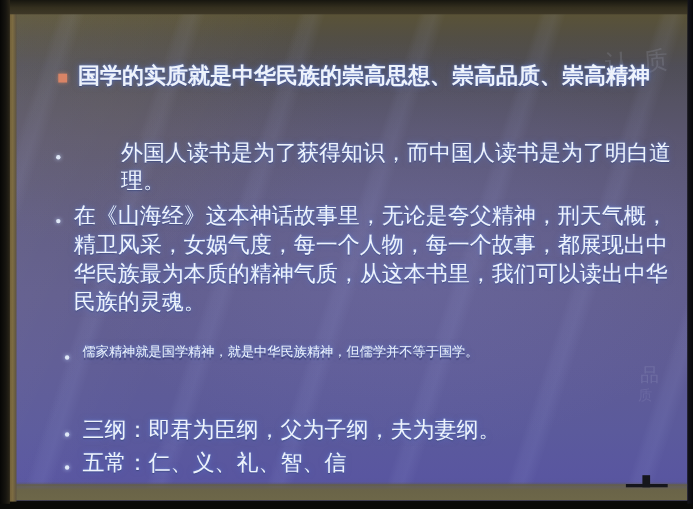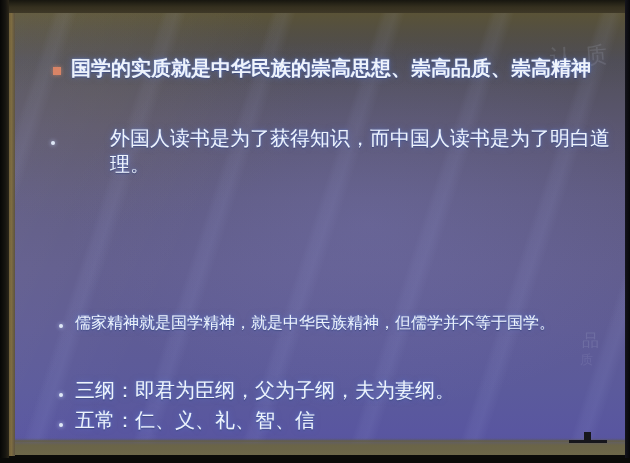--- a/index.html
+++ b/index.html
@@ -231,21 +231,21 @@
     margin-left: 2px;
   }
   .btext {
     flex: 1 1 auto;
   }
 
   
   .b1 { left: 40px;  top: 44px;  width: 562px; font-size: 20px; }
   .b2 { left: 36px;  top: 114px; width: 566px; font-size: 20px; gap: 43px; }
   .b3 { left: 36px;  top: 172px; width: 572px; font-size: 20px; }
-  .b4 { left: 44px;  top: 302px; width: 560px; font-size: 16px; }
+  .b4 { left: 44px;  top: 302px; width: 560px; font-size: 12px; }
   .b5 { left: 44px;  top: 366px; width: 560px; font-size: 20px; justify-content: space-between; }
   .b6 { left: 44px;  top: 396px; width: 560px; font-size: 20px; }
 
   .b1 .btext { font-weight: 600; }
 </style>
 </head>
 <body>
 
 <div class="photo">
 
@@ -263,20 +263,24 @@
       <div class="bullet-row b1">
         <span class="marker"><i class="marker-square"></i></span>
         <span class="btext">国学的实质就是中华民族的崇高思想、崇高品质、崇高精神</span>
       </div>
 
       <div class="bullet-row b2">
         <span class="marker"><i class="marker-dot"></i></span>
         <span class="btext">外国人读书是为了获得知识，而中国人读书是为了明白道理。</span>
       </div>
 
+      <div class="bullet-row b3">
+        <span class="marker"><i class="marker-dot"></i></span>
+        <span class="btext">在《山海经》这本神话故事里，无论是夸父精神，刑天气概，精卫风采，女娲气度，每一个人物，每一个故事，都展现出中华民族最为本质的精神气质，从这本书里，我们可以读出中华民族的灵魂。</span>
+      </div>
 
       <div class="bullet-row b4">
         <span class="marker"><i class="marker-dot"></i></span>
         <span class="btext">儒家精神就是国学精神，就是中华民族精神，但儒学并不等于国学。</span>
       </div>
 
       <div class="bullet-row b5">
         <span class="marker"><i class="marker-dot"></i></span>
         <span class="btext">三纲：即君为臣纲，父为子纲，夫为妻纲。</span>
       </div>

